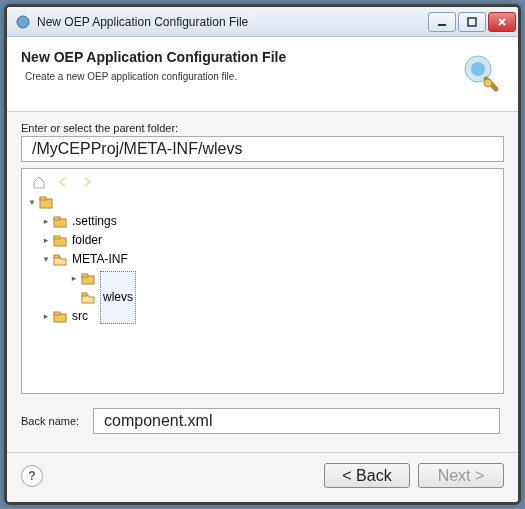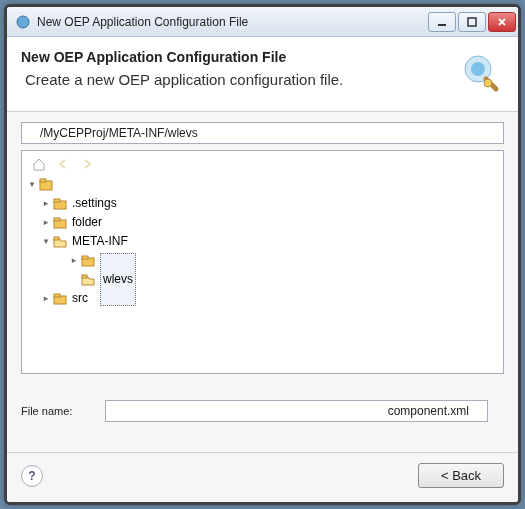--- a/index.html
+++ b/index.html
@@ -65,21 +65,21 @@
     background: #fff;
   }
   .header-text { flex: 1; }
   .header h1 {
     margin: 0 0 6px 0;
     font-size: 14px;
     font-weight: bold;
     color: #222;
   }
   .header .desc {
-    font-size: 15px;
+    font-size: 10px;
     color: #333;
     margin-left: 4px;
   }
   .header-icon {
     width: 48px; height: 48px;
     display:flex; align-items:center; justify-content:center;
   }
   .body {
     flex: 1;
     padding: 10px 14px 6px 14px;
@@ -89,22 +89,22 @@
   }
   .label {
     font-size: 11px;
     color: #222;
     margin-bottom: 2px;
   }
   .path-input, .filename-input {
     width: 100%;
     border: 1px solid #aab;
     background: #fff;
-    padding: 3px 18px;
-    font-size: 12px;
+    padding: 3px 10px;
+    font-size: 16px;
     font-family: inherit;
     color: #222;
     margin-bottom: 6px;
   }
   .tree-toolbar {
     display: flex;
     gap: 6px;
     padding: 2px 4px;
     align-items:center;
   }
@@ -134,21 +134,21 @@
   }
   .indent1 { margin-left: 14px; }
   .indent2 { margin-left: 28px; }
   .filename-row {
     display:flex;
     align-items:center;
     gap: 8px;
     margin-bottom: 8px;
   }
   .filename-row .label { margin: 0; min-width: 60px; }
-  .filename-row input { margin: 16px; flex:1;text-align:right; }
+  .filename-row input { margin: 4px; flex:1; }
   .footer {
     border-top: 1px solid #d0d0d0;
     padding: 10px 14px 14px 14px;
     display: flex;
     align-items: center;
     gap: 8px;
     background: #f6f6f6;
   }
   .help-btn {
     width: 22px; height: 22px;
@@ -160,21 +160,21 @@
     cursor:pointer;
     background:#fff;
   }
   .spacer { flex: 1; }
   .btn {
     min-width: 86px;
     height: 25px;
     border: 1px solid #8a8a8a;
     border-radius: 3px;
     background: linear-gradient(#f7f7f7, #e3e3e3);
-    font-size: 13px;
+    font-size: 16px;
     cursor: pointer;
     color: #222;
   }
   .btn:disabled, .btn.disabled {
     color: #999;
     cursor: default;
   }
   .btn.default {
     border: 1px solid #3c7fb1;
     background: linear-gradient(#eaf6fd, #c8e4f6);
@@ -222,20 +222,23 @@
       <svg width="44" height="44" viewBox="0 0 44 44">
         <circle cx="20" cy="18" r="13" fill="#cfe7f5" stroke="#8ab9d9"></circle>
         <circle cx="20" cy="18" r="7" fill="#7cc1e8"></circle>
         <path d="M28 28 l10 10" stroke="#b58a40" stroke-width="5" stroke-linecap="round"></path>
         <circle cx="30" cy="32" r="4" fill="#f3c95a" stroke="#b58a40"></circle>
       </svg>
     </div>
   </div>
 
   <div class="body">
+    <div class="label">
+      <span>Enter or select the parent folder:</span>
+    </div>
     <input class="path-input" type="text" value="/MyCEPProj/META-INF/wlevs" style="">
 
     <div class="tree-wrap">
       <div class="tree-toolbar">
         <span class="tb-btn">
           <svg width="14" height="14" viewBox="0 0 14 14">
               <path d="M2 7 L7 2 L12 7 L12 13 L2 13 Z" fill="none" stroke="#888"></path>
             </svg>
         </span>
         <span class="tb-btn disabled">
@@ -322,26 +325,27 @@
                   <rect x="1" y="2" width="6" height="3" fill="#f4c65a" stroke="#b58a30"></rect>
                 </svg>
             </span>
             <span class="lbl">src</span>
           </div>
         </div>
       </div>
     </div>
 
     <div class="filename-row">
-      <span class="label">File name:</span>
+      <span class="label">Back name:</span>
       <input class="filename-input" type="text" value="component.xml" style="">
     </div>
   </div>
 
   <div class="footer">
     <div class="help-btn">
       <span>?</span>
     </div>
     <div class="spacer"></div>
     <button class="btn">&lt; Back</button>
+    <button class="btn disabled" disabled="">Next &gt;</button>
   </div>
 
 </div>
 
 </body></html>

